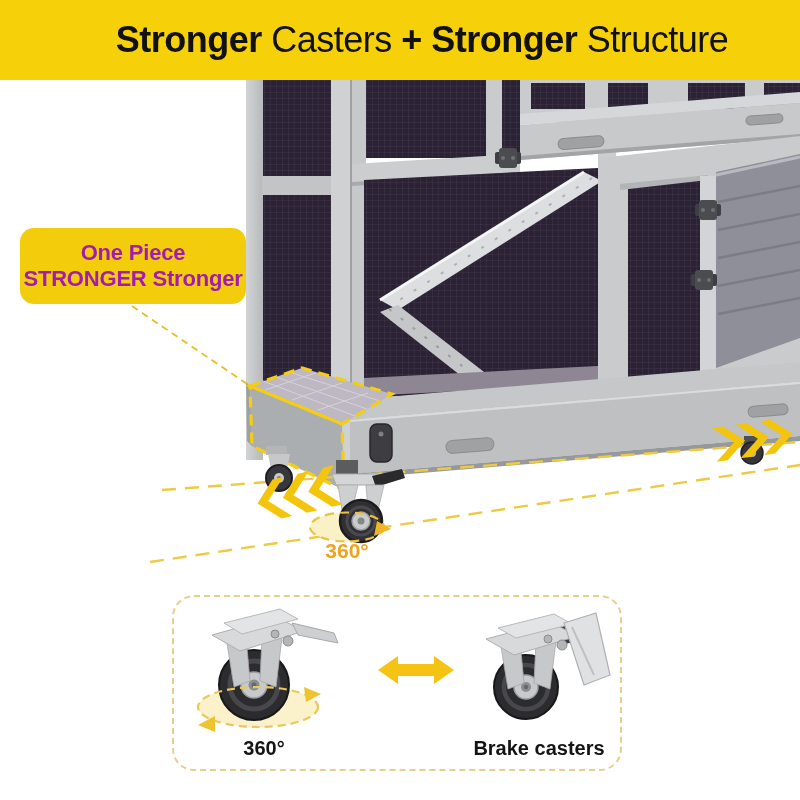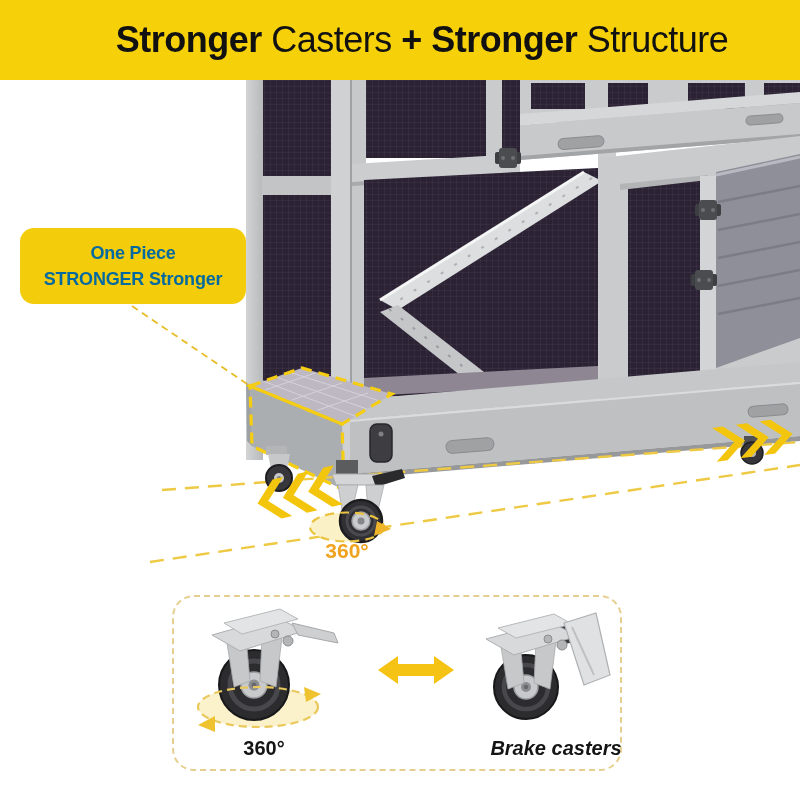--- a/index.html
+++ b/index.html
@@ -12,29 +12,29 @@
   .banner .txt{font-size:36px;letter-spacing:-0.5px;color:#111111;font-weight:400;white-space:pre;}
   .banner .txt b{font-weight:700;}
 
   
   .photo-wrap{position:absolute;left:0;top:80px;width:800px;height:500px;}
   .photo-wrap svg{display:block;}
 
   
   .callout{position:absolute;left:20px;top:228px;width:226px;height:76px;background:#F3CD0C;
            border-radius:14px;display:flex;flex-direction:column;align-items:center;justify-content:center;}
-  .callout .cl{font-size:18px;line-height:26px;font-weight:700;color:#0369a1;letter-spacing:-0.2px;}
+  .callout .cl{font-size:22px;line-height:26px;font-weight:700;color:#a21caf;letter-spacing:-0.2px;}
 
   
   .panel{position:absolute;left:172px;top:595px;width:450px;height:176px;box-sizing:border-box;
          border:2px dashed #E6CE8F;border-radius:22px;background:#ffffff;}
   .panel .fig{position:absolute;}
   .panel .lab{position:absolute;top:140px;font-size:20px;font-weight:700;color:#141414;text-align:center;}
   .lab-360{left:30px;width:120px;}
-  .lab-brake{left:302px;width:160px;font-style:italic;}
+  .lab-brake{left:285px;width:160px;}
 </style>
 </head>
 <body>
 
 <div class="page">
 
   <div class="banner">
     <div class="txt"><b>Stronger</b><span> Casters </span><b>+ Stronger</b><span> Structure</span></div>
   </div>
 

